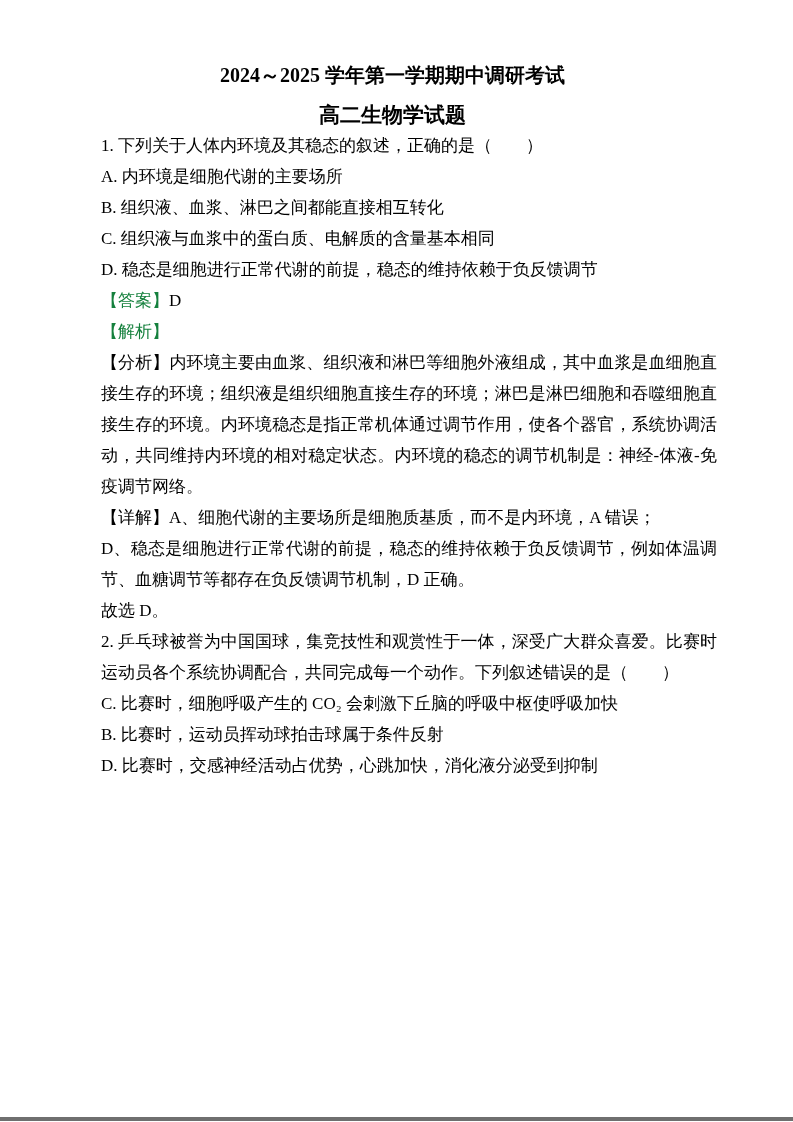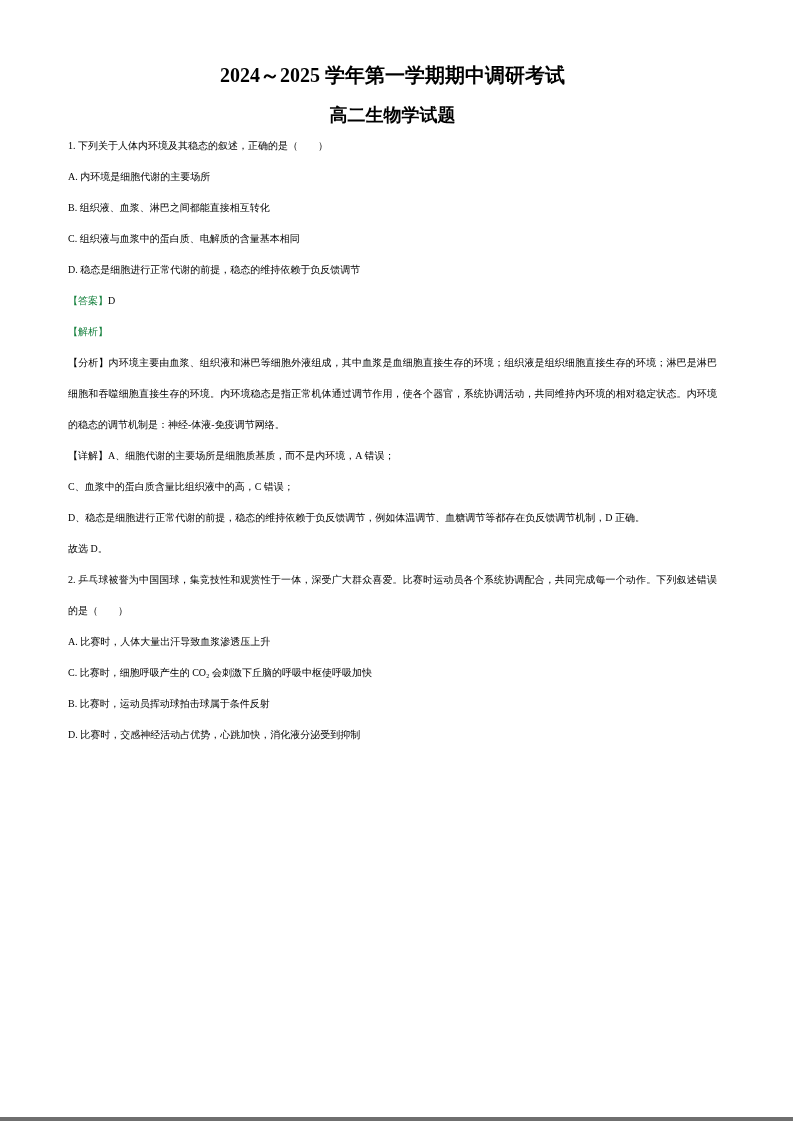--- a/index.html
+++ b/index.html
@@ -23,36 +23,37 @@
   }
   .title1 {
     margin: 0;
     font-size: 20px;
     font-weight: bold;
     text-align: center;
     line-height: 30px;
   }
   .title2 {
     margin: 10px 0 0 0;
-    font-size: 18px;
+    font-size: 21px;
     font-weight: bold;
     text-align: center;
     line-height: 30px;
   }
   .front {
     margin-top: 12px;
     font-size: 15px;
     font-weight: bold;
   }
   .front p {
     margin: 0;
     line-height: 26px;
   }
   .qbody {
-    font-size: 10px;
+    font-size: 17px;
+    margin-left: 33px;
   }
   .qbody p {
     margin: 0;
     line-height: 31px;
   }
   .just {
     text-align: justify;
     text-justify: inter-ideograph;
   }
   .blue {
@@ -84,26 +85,24 @@
     <p>C. 组织液与血浆中的蛋白质、电解质的含量基本相同</p>
     <p>D. 稳态是细胞进行正常代谢的前提，稳态的维持依赖于负反馈调节</p>
 
     <p><span class="blue">【答案】</span><span>D</span></p>
 
     <p><span class="blue">【解析】</span></p>
 
     <p class="just">【分析】内环境主要由血浆、组织液和淋巴等细胞外液组成，其中血浆是血细胞直接生存的环境；组织液是组织细胞直接生存的环境；淋巴是淋巴细胞和吞噬细胞直接生存的环境。内环境稳态是指正常机体通过调节作用，使各个器官，系统协调活动，共同维持内环境的相对稳定状态。内环境的稳态的调节机制是：神经-体液-免疫调节网络。</p>
 
     <p class="just">【详解】A、细胞代谢的主要场所是细胞质基质，而不是内环境，A 错误；</p>
-    <p class="just">C、血浆中的蛋白质含量比组织液中的高，C 错误；</p>
     <p class="just">D、稳态是细胞进行正常代谢的前提，稳态的维持依赖于负反馈调节，例如体温调节、血糖调节等都存在负反馈调节机制，D 正确。</p>
     <p>故选 D。</p>
 
     <p class="just">2. 乒乓球被誉为中国国球，集竞技性和观赏性于一体，深受广大群众喜爱。比赛时运动员各个系统协调配合，共同完成每一个动作。下列叙述错误的是（　　）</p>
-    <p>A. 比赛时，人体大量出汗导致血浆渗透压上升</p>
     <p>C. 比赛时，细胞呼吸产生的 CO₂ 会刺激下丘脑的呼吸中枢使呼吸加快</p>
     <p>B. 比赛时，运动员挥动球拍击球属于条件反射</p>
     <p>D. 比赛时，交感神经活动占优势，心跳加快，消化液分泌受到抑制</p>
 
   </div>
 
 </div>
 
 <div class="bottom-bar"></div>
 

